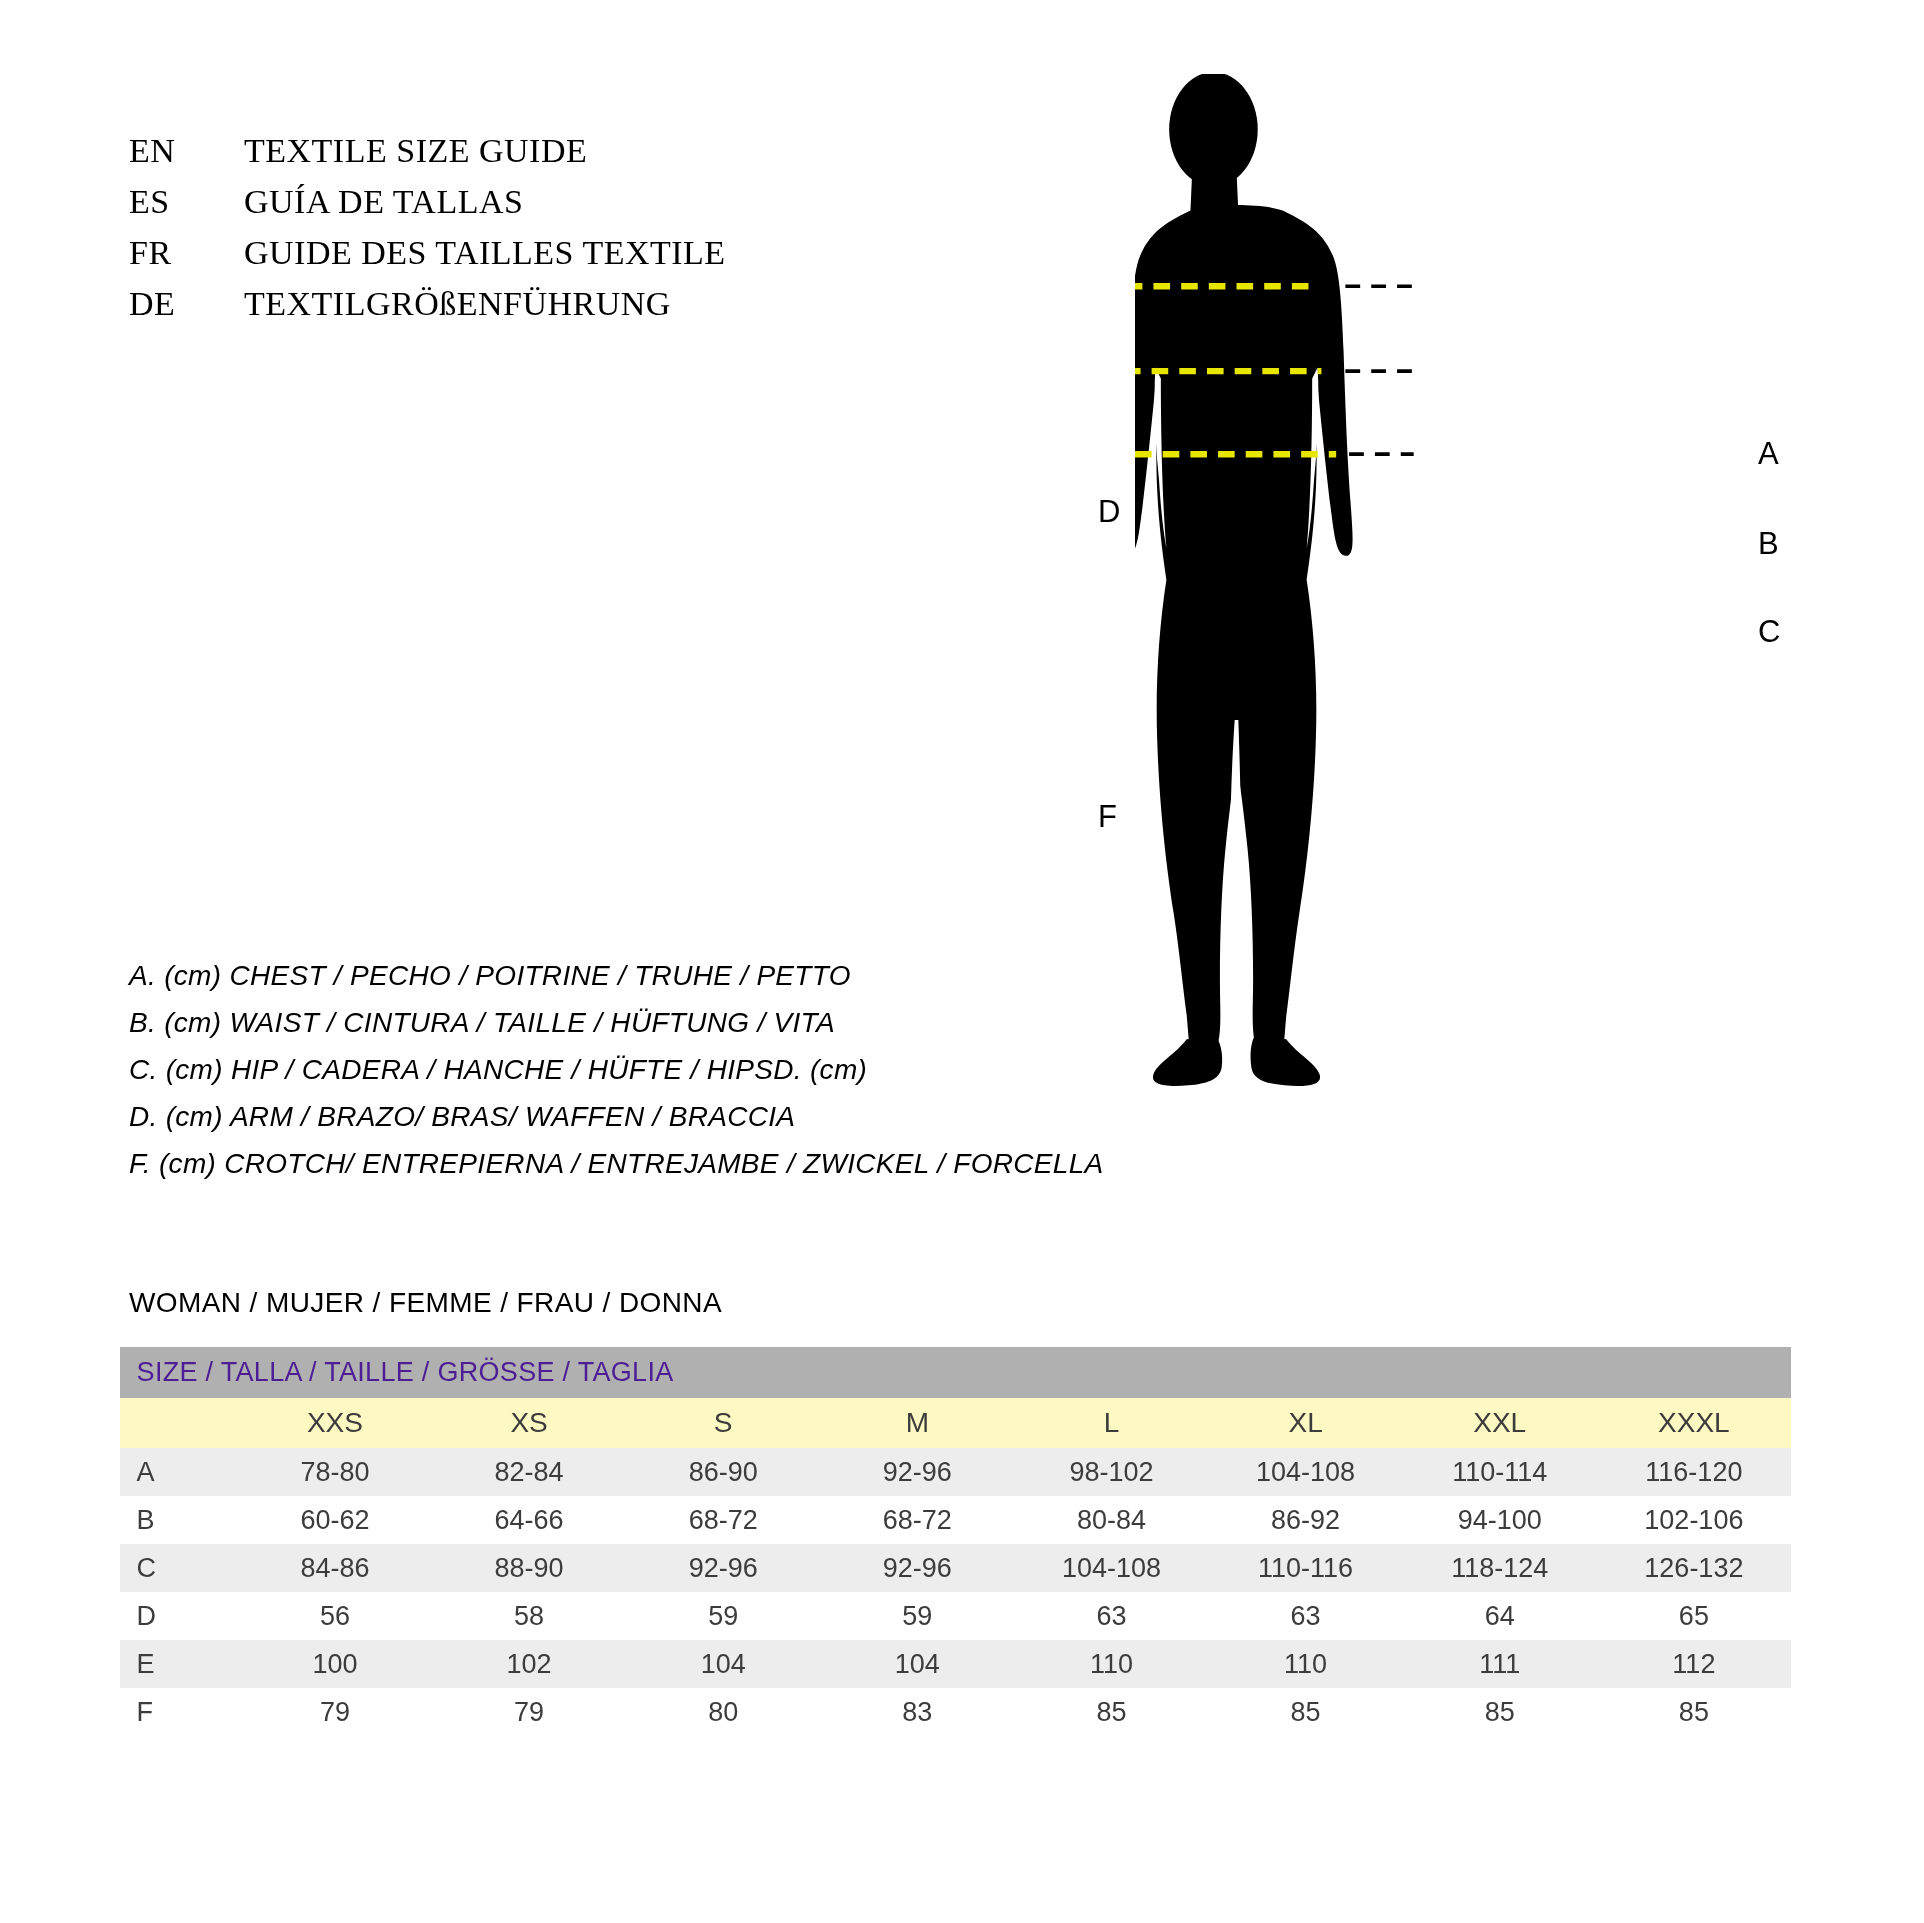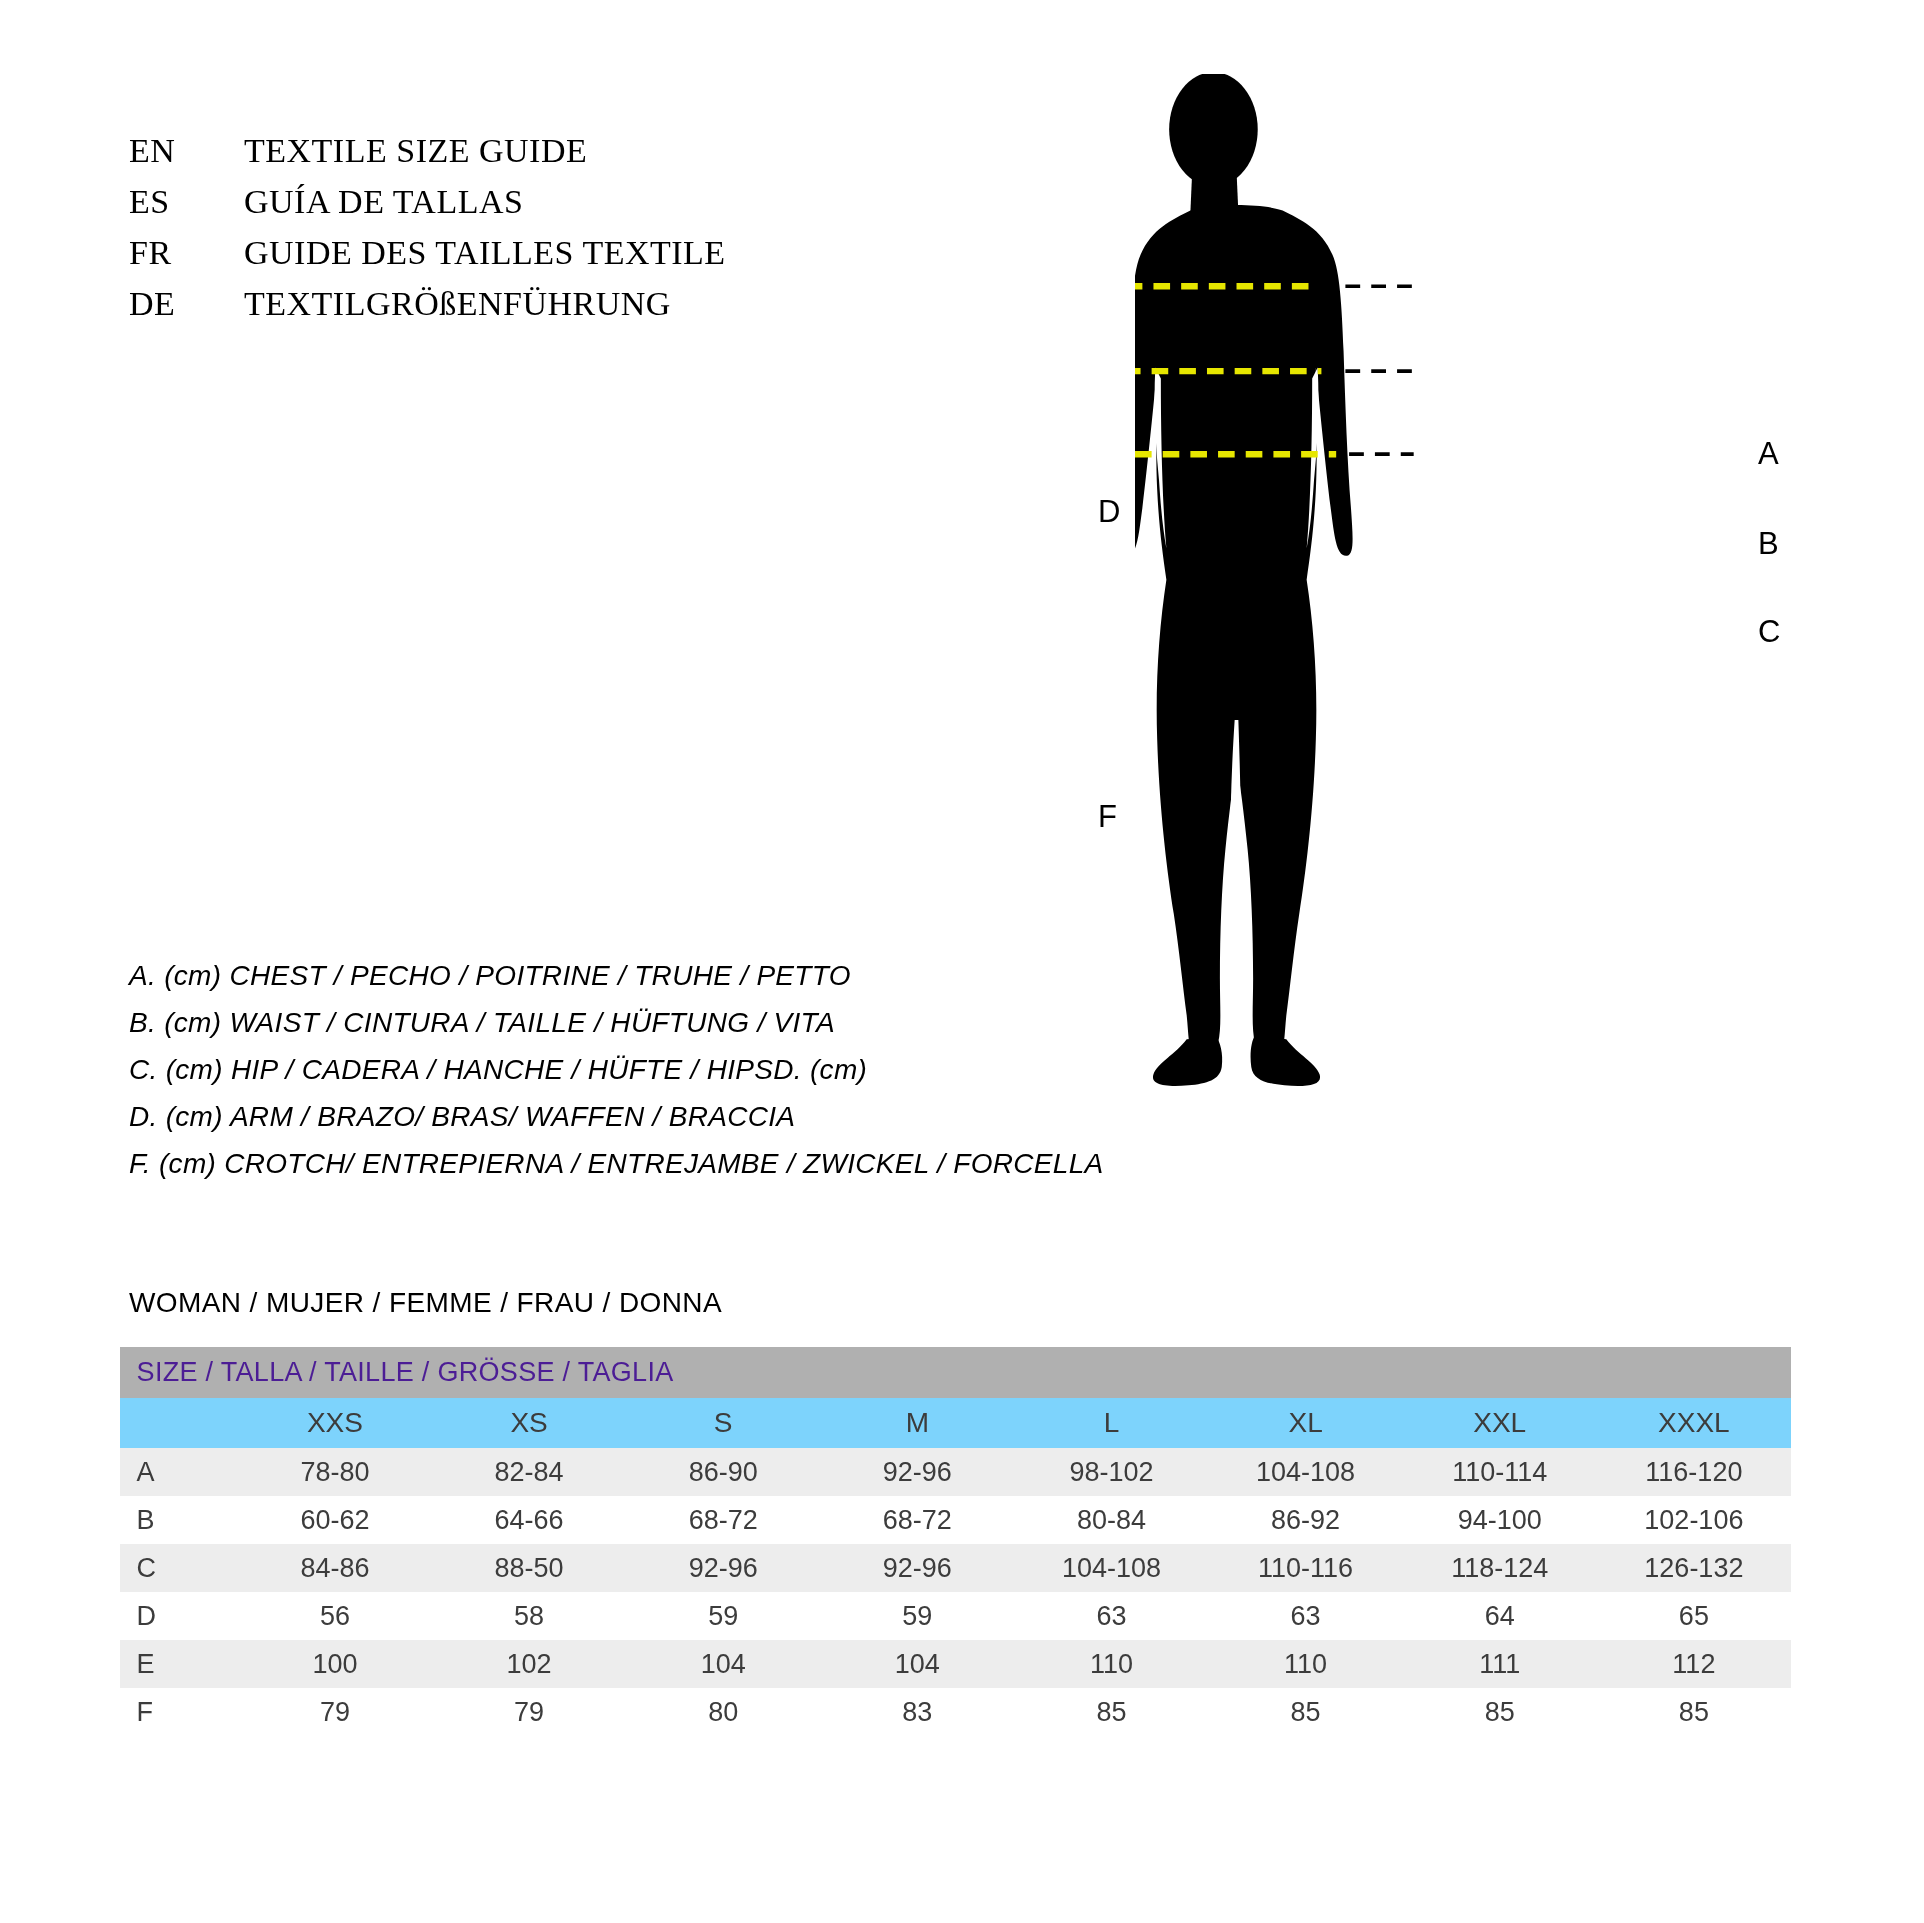--- a/index.html
+++ b/index.html
@@ -86,21 +86,21 @@
   #size-table .hdr-band td {
     background: #b0b0b0;
     text-align: left;
     padding-left: 16.6px;
     font-size: 27px;
     height: 51px;
     color: #4c1d95;
     letter-spacing: 0.3px;
   }
   #size-table .col-sizes td {
-    background: #7dd3fc;
+    background: #fef9c3;
     font-size: 28px;
     height: 50px;
   }
   #size-table tr.shade td {
     background: #ededed;
   }
   #size-table tr.plain td {
     background: #ffffff;
   }
   #size-table td.rowlabel {
@@ -284,21 +284,21 @@
     <td class="dcell">68-72</td>
     <td class="dcell">80-84</td>
     <td class="dcell">86-92</td>
     <td class="dcell">94-100</td>
     <td class="dcell">102-106</td>
   </tr>
 
   <tr class="shade">
     <td class="rowlabel">C</td>
     <td class="dcell">84-86</td>
-    <td class="dcell">88-50</td>
+    <td class="dcell">88-90</td>
     <td class="dcell">92-96</td>
     <td class="dcell">92-96</td>
     <td class="dcell">104-108</td>
     <td class="dcell">110-116</td>
     <td class="dcell">118-124</td>
     <td class="dcell">126-132</td>
   </tr>
 
   <tr class="plain">
     <td class="rowlabel">D</td>

